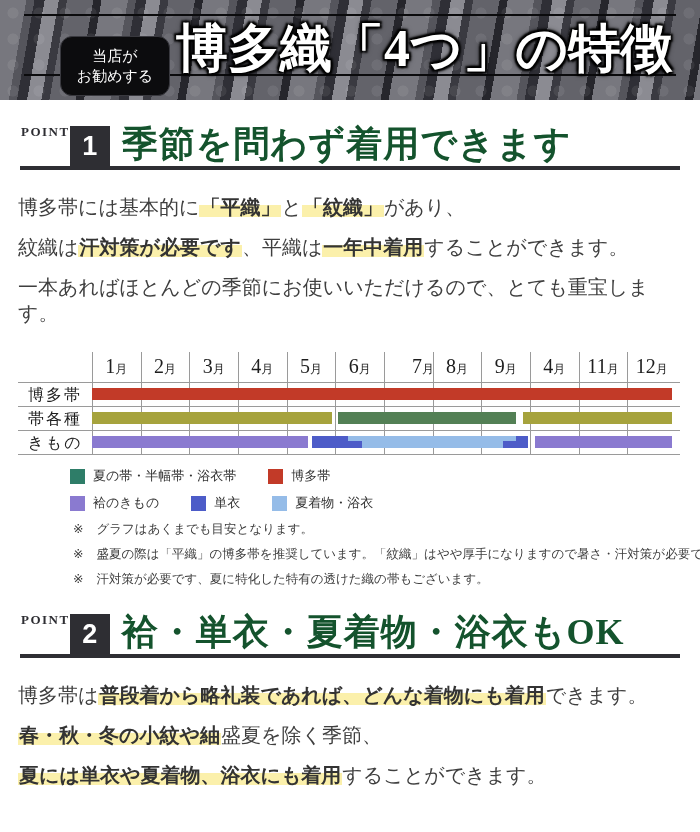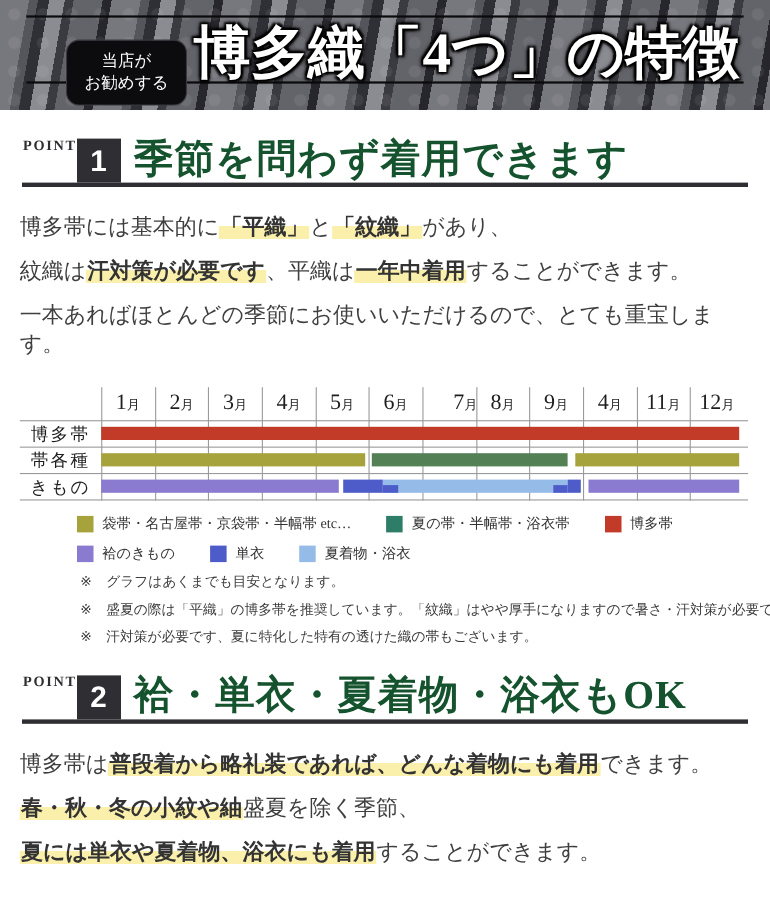--- a/index.html
+++ b/index.html
@@ -163,24 +163,20 @@
       <div class="bar" style="left: 74px; width: 216.08px; top: 84px; height: 12px; background: rgb(138, 122, 208);"></div>
       <div class="bar" style="left: 293.973px; width: 36.0133px; top: 84px; height: 12px; background: rgb(77, 92, 200);"></div>
       <div class="bar" style="left: 329.987px; width: 14.1133px; top: 89px; height: 7px; background: rgb(77, 92, 200);"></div>
       <div class="bar" style="left: 485.233px; width: 12.6533px; top: 89px; height: 7px; background: rgb(77, 92, 200);"></div>
       <div class="bar" style="left: 497.887px; width: 12.1667px; top: 84px; height: 12px; background: rgb(77, 92, 200);"></div>
       <div class="bar" style="left: 516.867px; width: 137.24px; top: 84px; height: 12px; background: rgb(138, 122, 208);"></div>
     </div>
   <div id="legend" class="legend">
       <div class="legend-row">
         <div class="legend-item">
-          <span class="legend-swatch" style="background: rgb(166, 163, 61);"></span>
-          <span>袋帯・名古屋帯・京袋帯・半幅帯 etc…</span>
-        </div>
-        <div class="legend-item">
           <span class="legend-swatch" style="background: rgb(46, 125, 104);"></span>
           <span>夏の帯・半幅帯・浴衣帯</span>
         </div>
         <div class="legend-item">
           <span class="legend-swatch" style="background: rgb(194, 58, 40);"></span>
           <span>博多帯</span>
         </div>
       </div>
       <div class="legend-row">
         <div class="legend-item">

